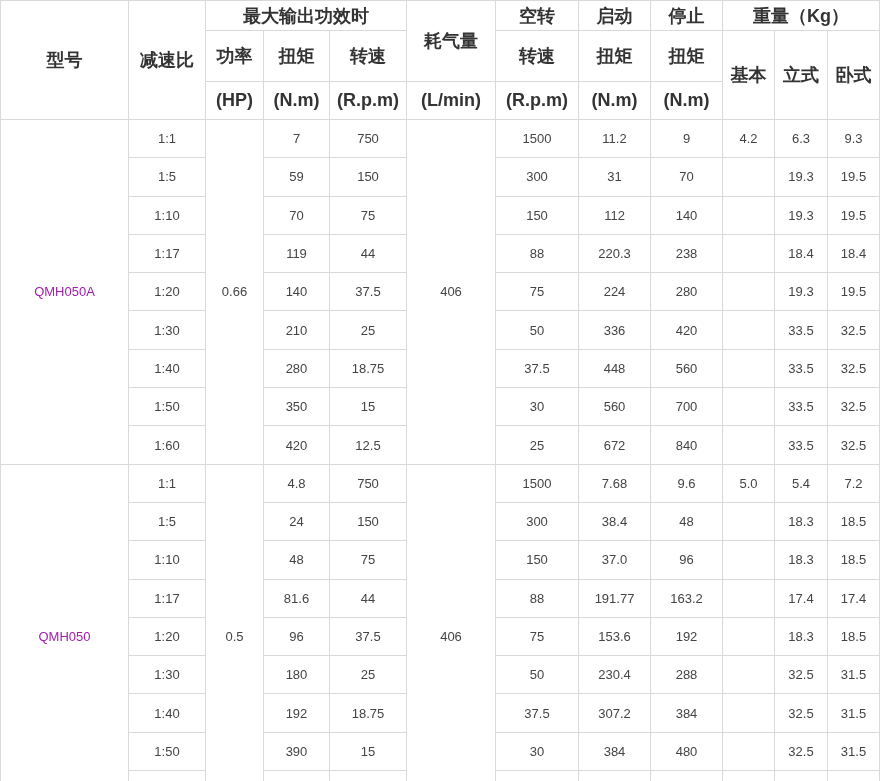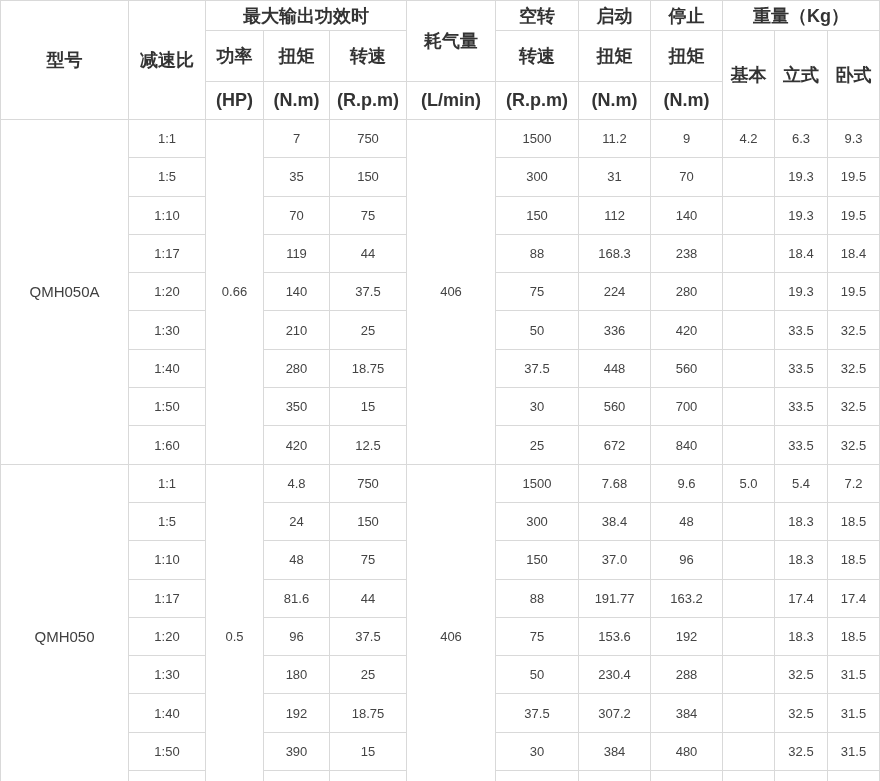--- a/index.html
+++ b/index.html
@@ -37,22 +37,22 @@
     color: #333333;
     font-size: 18px;
     font-weight: bold;
   }
   .hdr-tall { height: 118px; margin-left: 47px; }
   .hdr-row1 { height: 30px; }
   .hdr-row2 { height: 50px; }
   .hdr-row3 { height: 38px; }
   tbody td { height: 37.3px; }
   .model-cell {
-    font-size: 15px;
-    color: #404040;
+    font-size: 13px;
+    color: #a21caf;
   }
   .group-sep-top { border-top: 1px solid #cfcfcf; }
 </style>
 </head>
 <body>
 
 <div class="sheet">
   <table class="spec">
     <colgroup>
       <col style="width:128px">
@@ -110,21 +110,21 @@
           <td rowspan="9">406</td>
           <td>1500</td>
           <td>11.2</td>
           <td>9</td>
           <td>4.2</td>
           <td>6.3</td>
           <td>9.3</td>
         </tr>
         <tr>
           <td>1:5</td>
-          <td>35</td>
+          <td>59</td>
           <td>150</td>
           <td>300</td>
           <td>31</td>
           <td>70</td>
           <td></td>
           <td>19.3</td>
           <td>19.5</td>
         </tr>
         <tr>
           <td>1:10</td>
@@ -135,21 +135,21 @@
           <td>140</td>
           <td></td>
           <td>19.3</td>
           <td>19.5</td>
         </tr>
         <tr>
           <td>1:17</td>
           <td>119</td>
           <td>44</td>
           <td>88</td>
-          <td>168.3</td>
+          <td>220.3</td>
           <td>238</td>
           <td></td>
           <td>18.4</td>
           <td>18.4</td>
         </tr>
         <tr>
           <td>1:20</td>
           <td>140</td>
           <td>37.5</td>
           <td>75</td>

